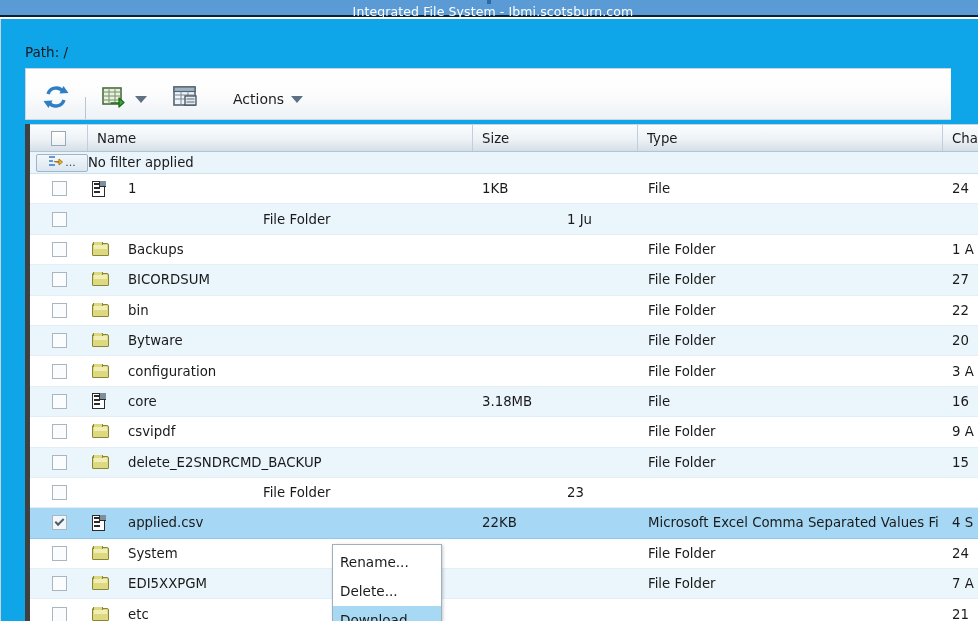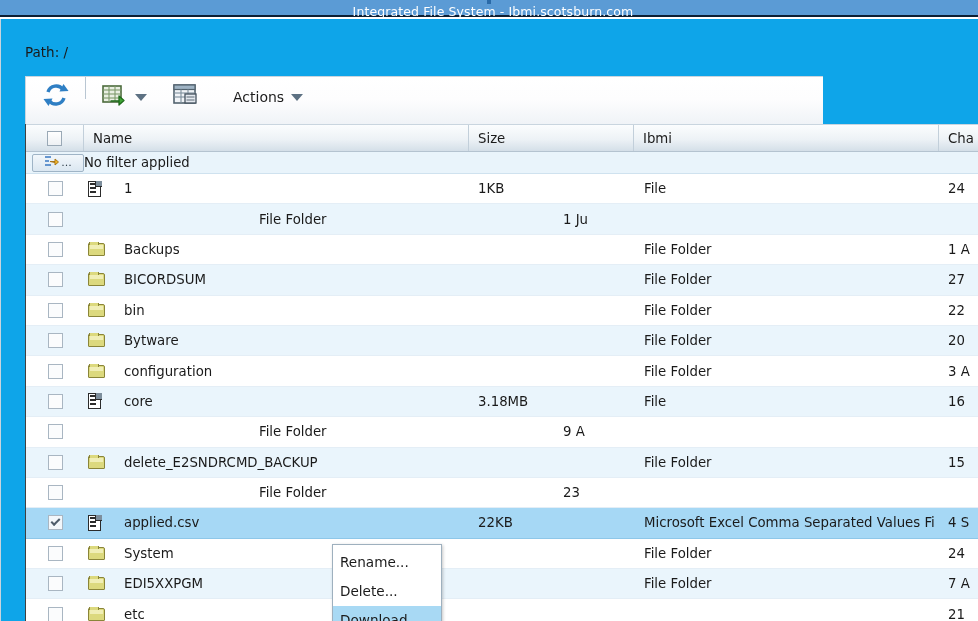--- a/index.html
+++ b/index.html
@@ -39,26 +39,26 @@
   }
 
   #path-line {
     position: absolute; top: 25px; left: 24px;
     font-size: 13.5px; color: #1a1a1a;
     white-space: nowrap;
   }
 
   
   #toolbar {
-    position: absolute; top: 57px; left: 24px;
-    width: 798px; height: 52px;
+    position: absolute; top: 49px; left: 24px;
+    width: 926px; height: 52px;
     background: linear-gradient(to bottom, #ffffff 0%, #fdfdfe 45%, #eef2f6 100%);
     border: 1px solid #c9d5df;
     border-right: none;
-    display: flex; align-items: flex-start;
+    display: flex; align-items: flex-end;
     padding-left: 10px;
   }
   .tb-btn {
     display: flex; align-items: center;
     height: 40px; padding: 0 5px;
     cursor: pointer;
   }
   .tb-sep {
     width: 1px; height: 22px; background: #b9c6d2; margin: 0 9px;
   }
@@ -70,21 +70,21 @@
     margin-left: 7px;
   }
   #actions-label {
     font-size: 14px; color: #1d1d1d; margin-left: 18px;
   }
 
   
   #grid {
     position: absolute; top: 105px; left: 24px;
     width: 954px; height: 497px;
-    border-left: 1px solid #404040;
+    border-left: 5px solid #404040;
     border-right: none;
     overflow: hidden;
     background: #fff;
   }
   .row {
     display: flex; align-items: center;
     height: 30.4px;
     width: 954px;
     border-bottom: 1px solid #e4eef6;
     font-size: 13.3px;
@@ -291,21 +291,21 @@
   </div>
 
   <div id="grid">
 
     <div id="header-row">
       <div class="c-check">
         <span class="hdr-checkbox"></span>
       </div>
       <div class="c-name">Name</div>
       <div class="c-size">Size</div>
-      <div class="c-type">Ibmi</div>
+      <div class="c-type">Type</div>
       <div class="c-chg">Cha</div>
     </div>
 
     <div id="filter-row">
       <div class="c-check" style="width:58px;flex:0 0 58px;justify-content:flex-start;padding-left:4px;">
         <span id="filter-btn">
           <span>
             <svg width="15" height="13" viewBox="0 0 15 13">
               <path d="M1 2 H7 M1 6 H5 M1 10 H7" stroke="#3a78c2" stroke-width="1.6" fill="none"></path>
               <path d="M6 6.5 L11 6.5 L11 4 L14.5 7 L11 10 L11 7.5 Z" fill="#f2b626" stroke="#a8761a" stroke-width="1"></path>
@@ -421,20 +421,26 @@
             <span class="name-text">core</span>
           </div>
           <div class="c-size">3.18MB</div>
           <div class="c-type">File</div>
           <div class="c-chg">16 </div>
         </div>
         <div class="row">
           <div class="c-check">
             <span class="cb"></span>
           </div>
+          <div class="c-name">
+            <span class="icon-slot">
+              <span class="folder"></span>
+            </span>
+            <span class="name-text">csvipdf</span>
+          </div>
           <div class="c-size"></div>
           <div class="c-type">File Folder</div>
           <div class="c-chg">9 A</div>
         </div>
         <div class="row alt">
           <div class="c-check">
             <span class="cb"></span>
           </div>
           <div class="c-name">
             <span class="icon-slot">

